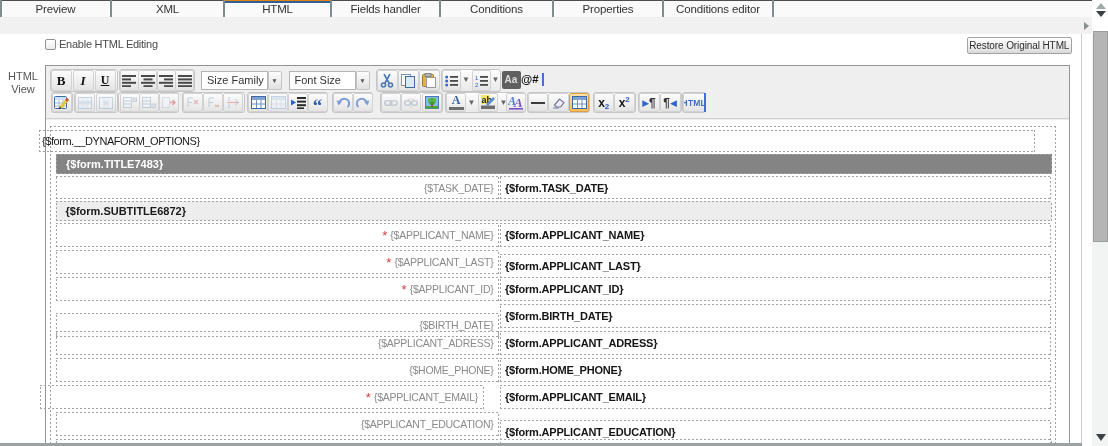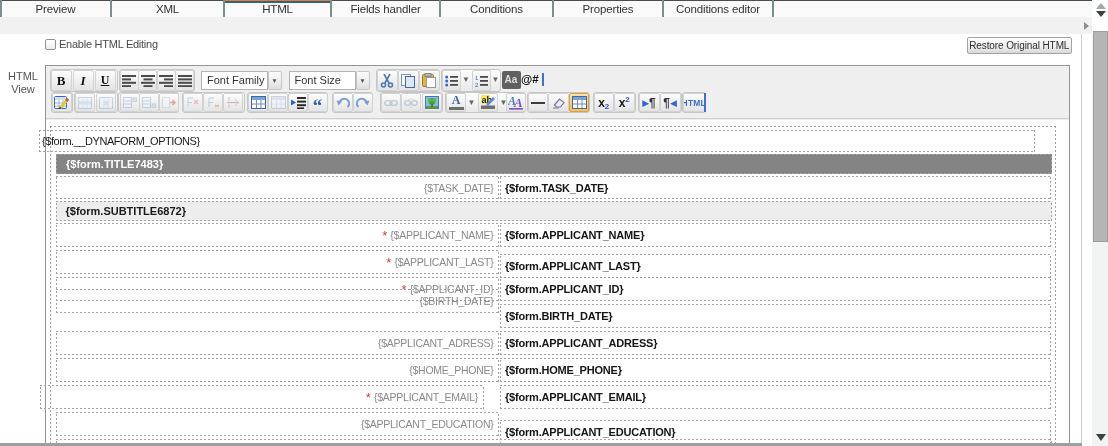--- a/index.html
+++ b/index.html
@@ -124,21 +124,21 @@
 <div class="tb r1" style="left:175px;width:19px">
     <svg width="14" height="12">
       <g fill="#4a4a4a">
         <rect x="0" y="0" width="14" height="2"></rect>
         <rect x="0" y="3.4" width="14" height="2"></rect>
         <rect x="0" y="6.8" width="14" height="2"></rect>
         <rect x="0" y="10.2" width="14" height="2"></rect>
       </g>
     </svg>
   </div>
-<div class="sel" style="left:201px;width:66.5px">Font Family</div>
+<div class="sel" style="left:201px;width:66.5px">Size Family</div>
 <div class="arw" style="left:267.5px">▼</div>
 <div class="sel" style="left:288.5px;width:67px">Font Size</div>
 <div class="arw" style="left:355.5px">▼</div>
 <div class="tb r1" style="left:376.5px">
     <svg width="14" height="14" viewBox="0 0 14 14">
       <g stroke="#4a7ab5" stroke-width="1.6" fill="none">
         <line x1="4" y1="0" x2="9" y2="9"></line>
         <line x1="10" y1="0" x2="5" y2="9"></line>
         <circle cx="3.5" cy="11" r="2"></circle>
         <circle cx="10.5" cy="11" r="2"></circle>
@@ -416,21 +416,21 @@
 <div class="cell" style="left:55.5px;top:153.5px;width:996px;height:20px;background-color:#848484;color:#fff;font-weight:bold;padding-left:9.5px;line-height:18px">{$form.TITLE7483}</div>
 <div class="cell" style="left:55.5px;top:201px;width:996px;height:19.8px;background-color:#ededee;color:#1a1a1a;font-weight:bold;padding-left:9px;line-height:18.5px">{$form.SUBTITLE6872}</div>
 <div class="cell lab" style="left:55.5px;top:176.4px;width:443.5px;height:23px">{$TASK_DATE}</div>
 <div class="cell val" style="left:500px;top:176.4px;width:551px;height:23px">{$form.TASK_DATE}</div>
 <div class="cell lab" style="left:55.5px;top:222.6px;width:443.5px;height:24.4px"><span class="req">* </span>{$APPLICANT_NAME}</div>
 <div class="cell val" style="left:500px;top:222.6px;width:551px;height:24.4px">{$form.APPLICANT_NAME}</div>
 <div class="cell lab" style="left:55.5px;top:249.6px;width:443.5px;height:24.4px"><span class="req">* </span>{$APPLICANT_LAST}</div>
 <div class="cell val" style="left:500px;top:254px;width:551px;height:24.4px">{$form.APPLICANT_LAST}</div>
 <div class="cell lab" style="left:55.5px;top:276.6px;width:443.5px;height:24.4px"><span class="req">* </span>{$APPLICANT_ID}</div>
 <div class="cell val" style="left:500px;top:276.6px;width:551px;height:24.4px">{$form.APPLICANT_ID}</div>
-<div class="cell lab" style="left:55.5px;top:289px;width:443.5px;height:24.4px">{$BIRTH_DATE}</div>
+<div class="cell lab" style="left:55.5px;top:313px;width:443.5px;height:24.4px">{$BIRTH_DATE}</div>
 <div class="cell val" style="left:500px;top:303.6px;width:551px;height:24.4px">{$form.BIRTH_DATE}</div>
 <div class="cell lab" style="left:55.5px;top:330.6px;width:443.5px;height:24.4px">{$APPLICANT_ADRESS}</div>
 <div class="cell val" style="left:500px;top:330.6px;width:551px;height:24.4px">{$form.APPLICANT_ADRESS}</div>
 <div class="cell lab" style="left:55.5px;top:357.6px;width:443.5px;height:24.4px">{$HOME_PHONE}</div>
 <div class="cell val" style="left:500px;top:357.6px;width:551px;height:24.4px">{$form.HOME_PHONE}</div>
 <div class="cell lab" style="left:40px;top:384.6px;width:443.5px;height:24.4px"><span class="req">* </span>{$APPLICANT_EMAIL}</div>
 <div class="cell val" style="left:500px;top:384.6px;width:551px;height:24.4px">{$form.APPLICANT_EMAIL}</div>
 <div class="cell lab" style="left:55.5px;top:411.6px;width:443.5px;height:24.4px">{$APPLICANT_EDUCATION}</div>
 <div class="cell val" style="left:500px;top:420px;width:551px;height:24.4px">{$form.APPLICANT_EDUCATION}</div>
 <div class="cell" style="left:55.5px;top:438.6px;width:996px;height:20px"></div>

